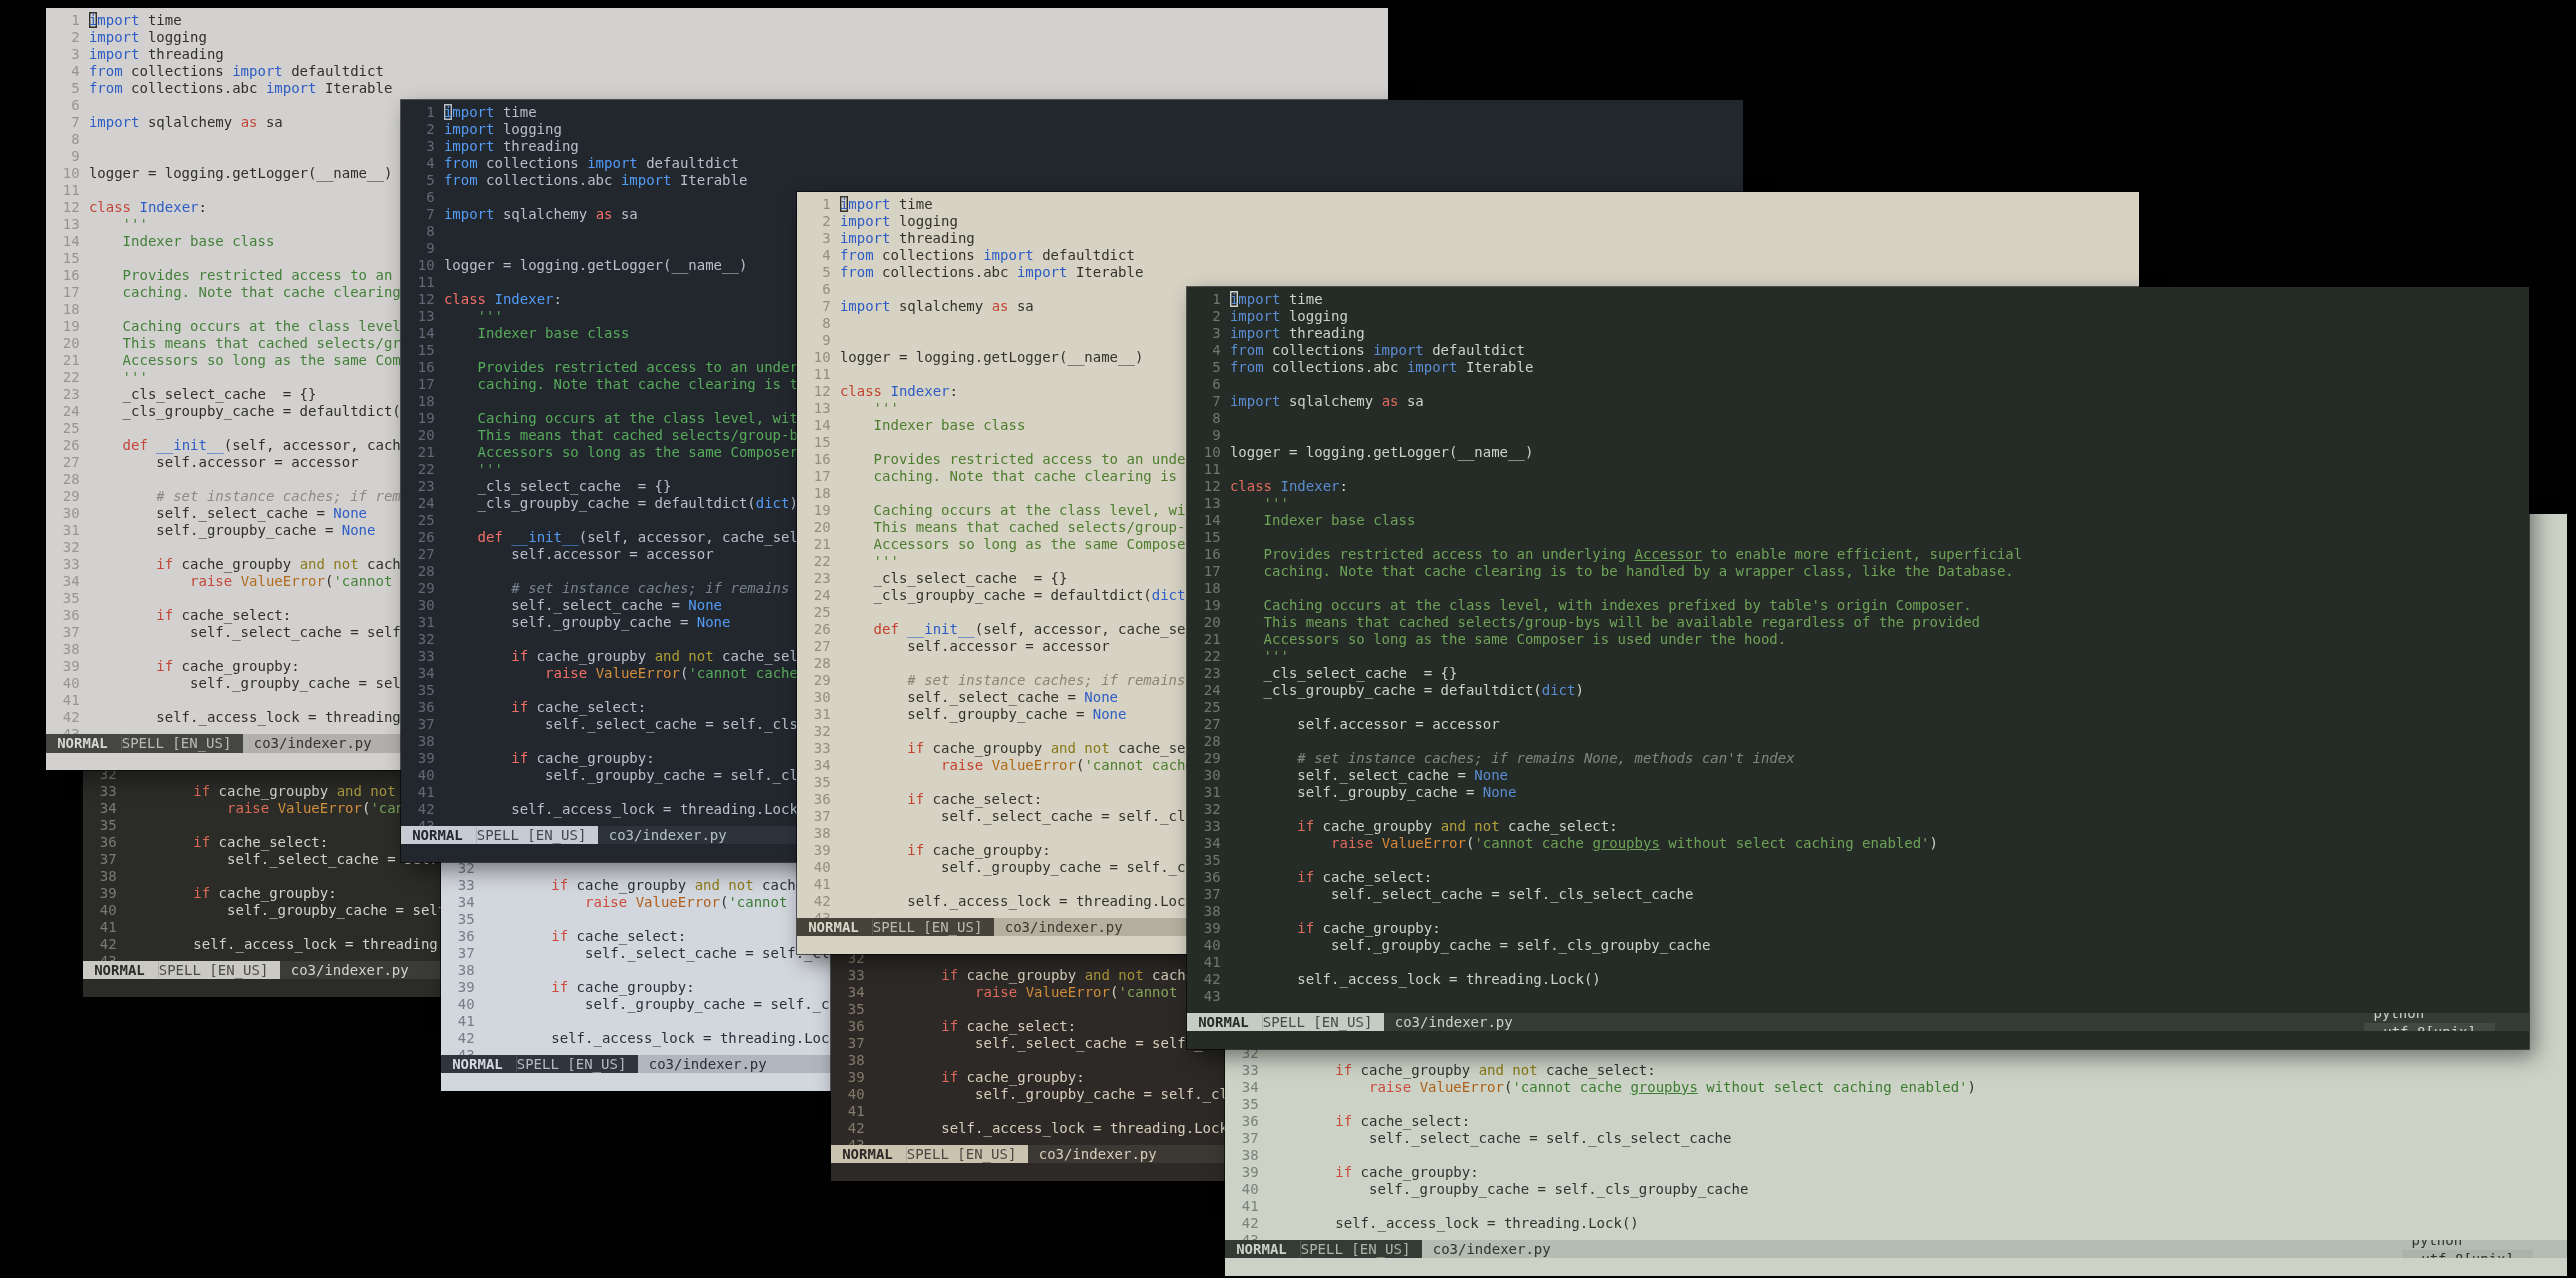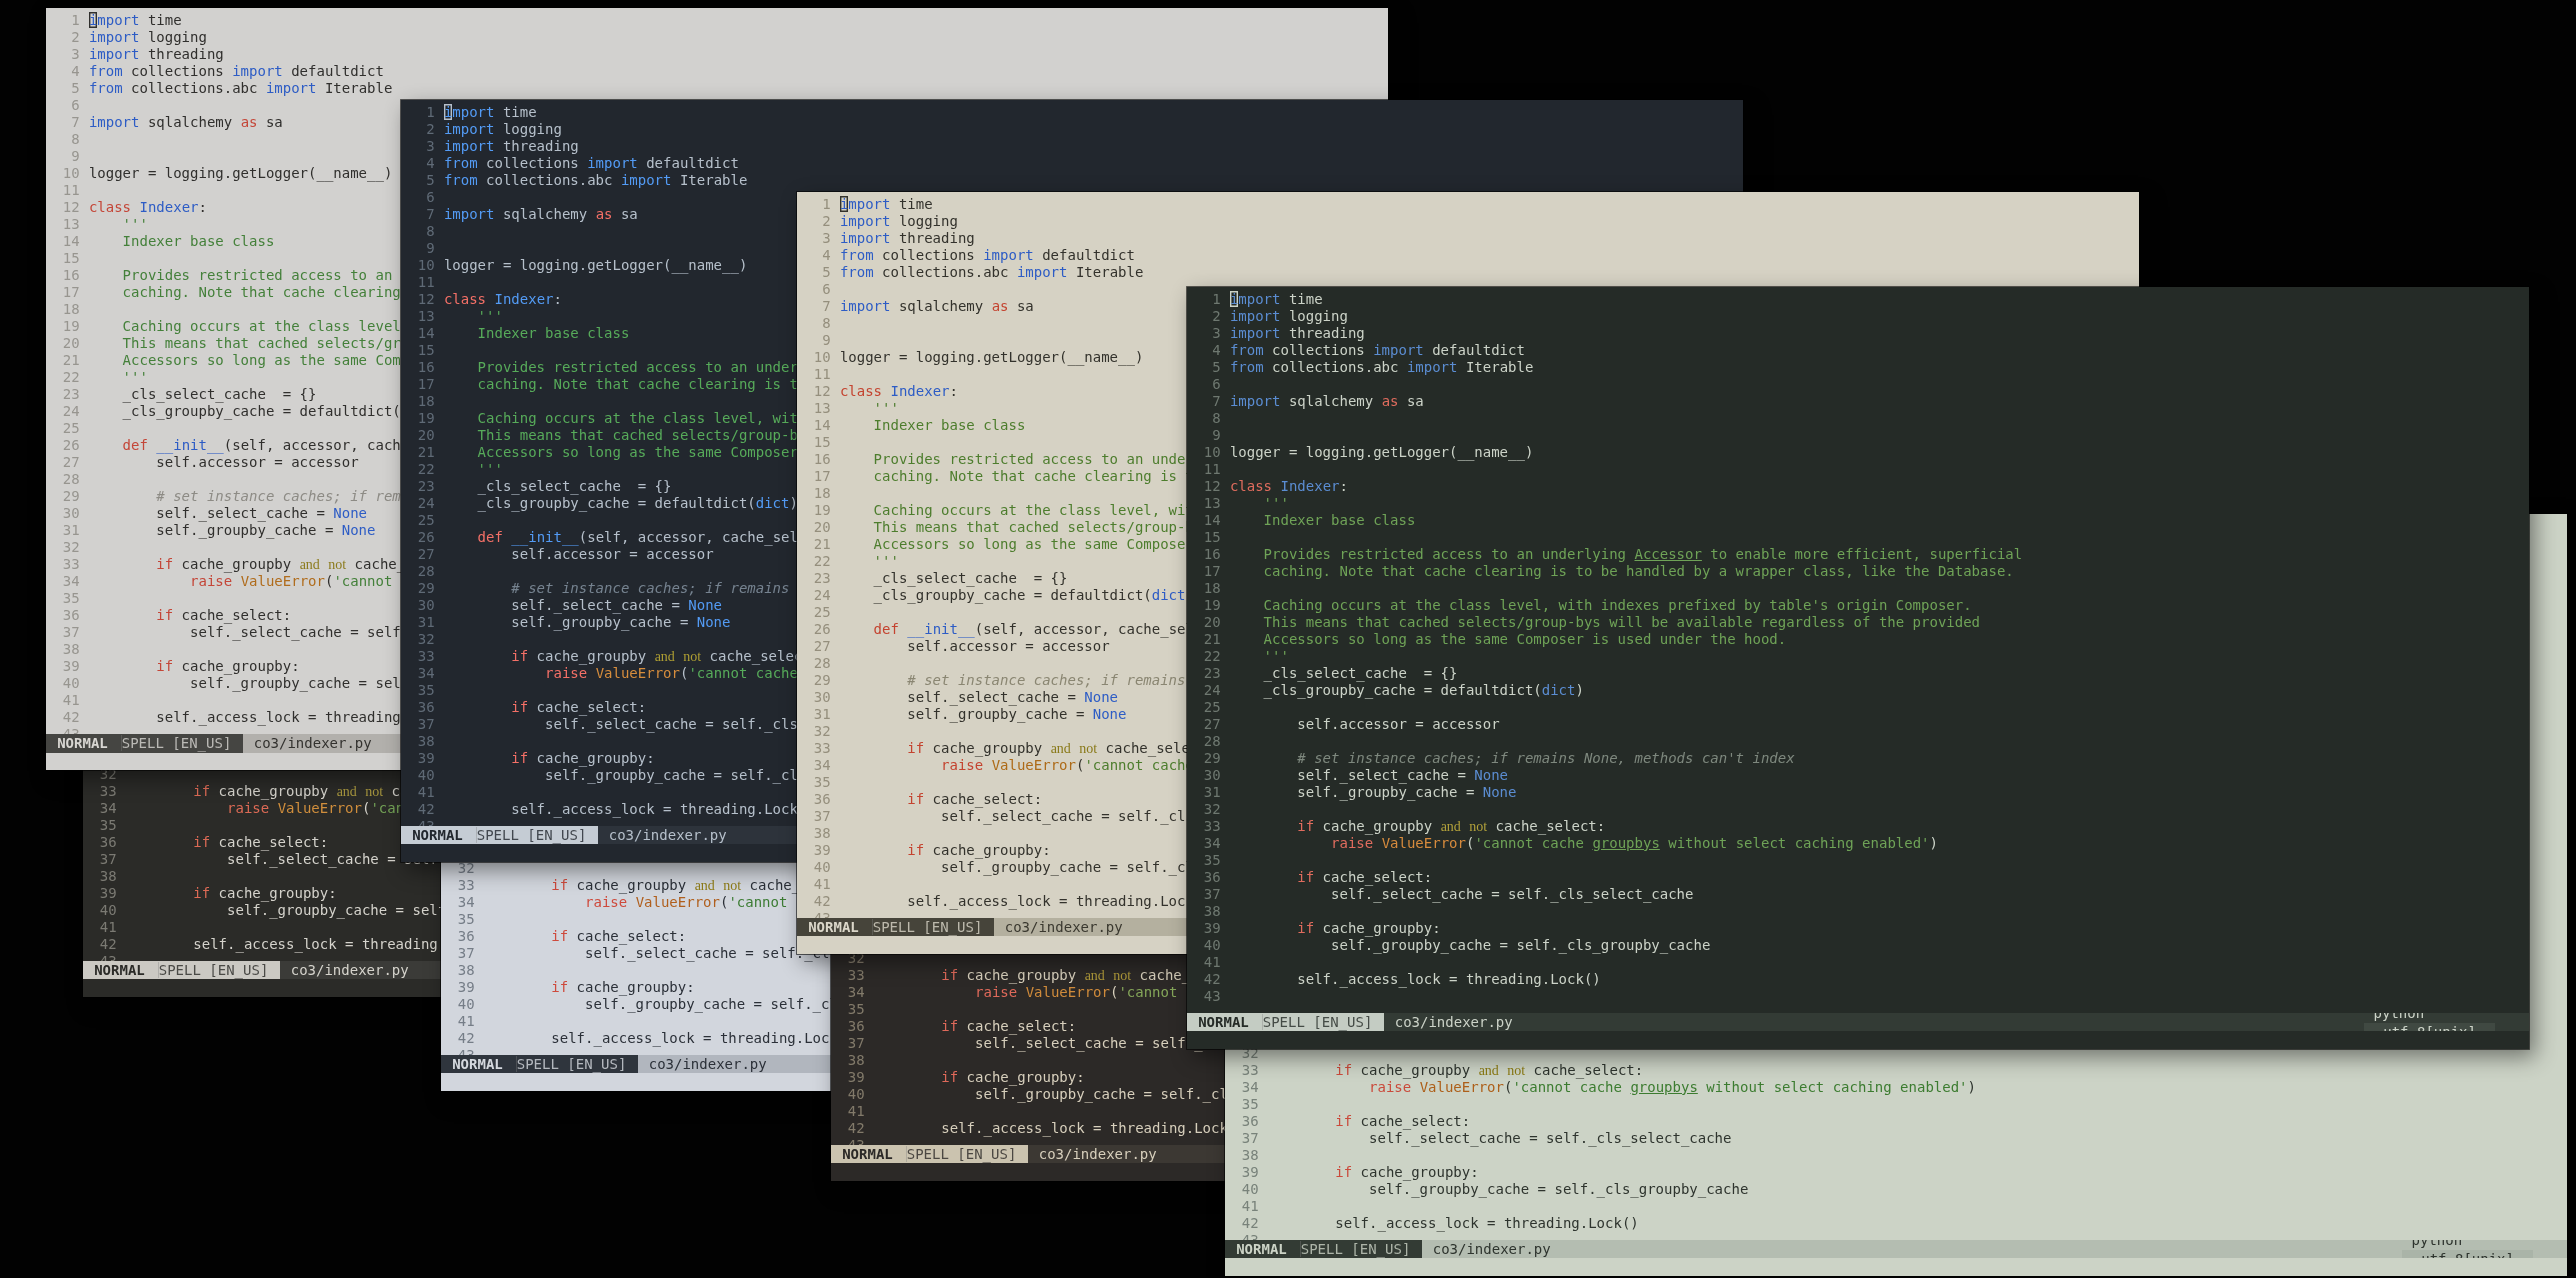--- a/index.html
+++ b/index.html
@@ -17,21 +17,21 @@
   .buffer{ padding-top:3.7px; height:722px; overflow:hidden; }
   .row{ height:17px; line-height:17px; font-size:14px; white-space:pre; }
   .num{
     display:inline-block; width:28px; padding-left:5.6px; margin-right:9.3px;
     text-align:right; color:var(--num);
   }
   .code{ color:var(--fg); }
   .t-n { color:var(--fg); }
   .t-k { color:var(--blue); }
   .t-kr{ color:var(--red); }
-  .t-ko{ color:var(--olive);font-family:Liberation Serif, serif; }
+  .t-ko{ color:var(--olive); }
   .t-fn{ color:var(--blue); }
   .t-or{ color:var(--orange); }
   .t-s { color:var(--green); }
   .t-sp{ color:var(--green); text-decoration:underline; }
   .t-c { color:var(--comment); font-style:italic; }
   .t-d { color:var(--green); }
   .t-cur{ box-shadow:inset 0 0 0 1.4px var(--fg); }
   .statusline{
     height:18.7px; line-height:18.7px; font-size:14px;
     background:var(--bar); color:var(--barfg);

